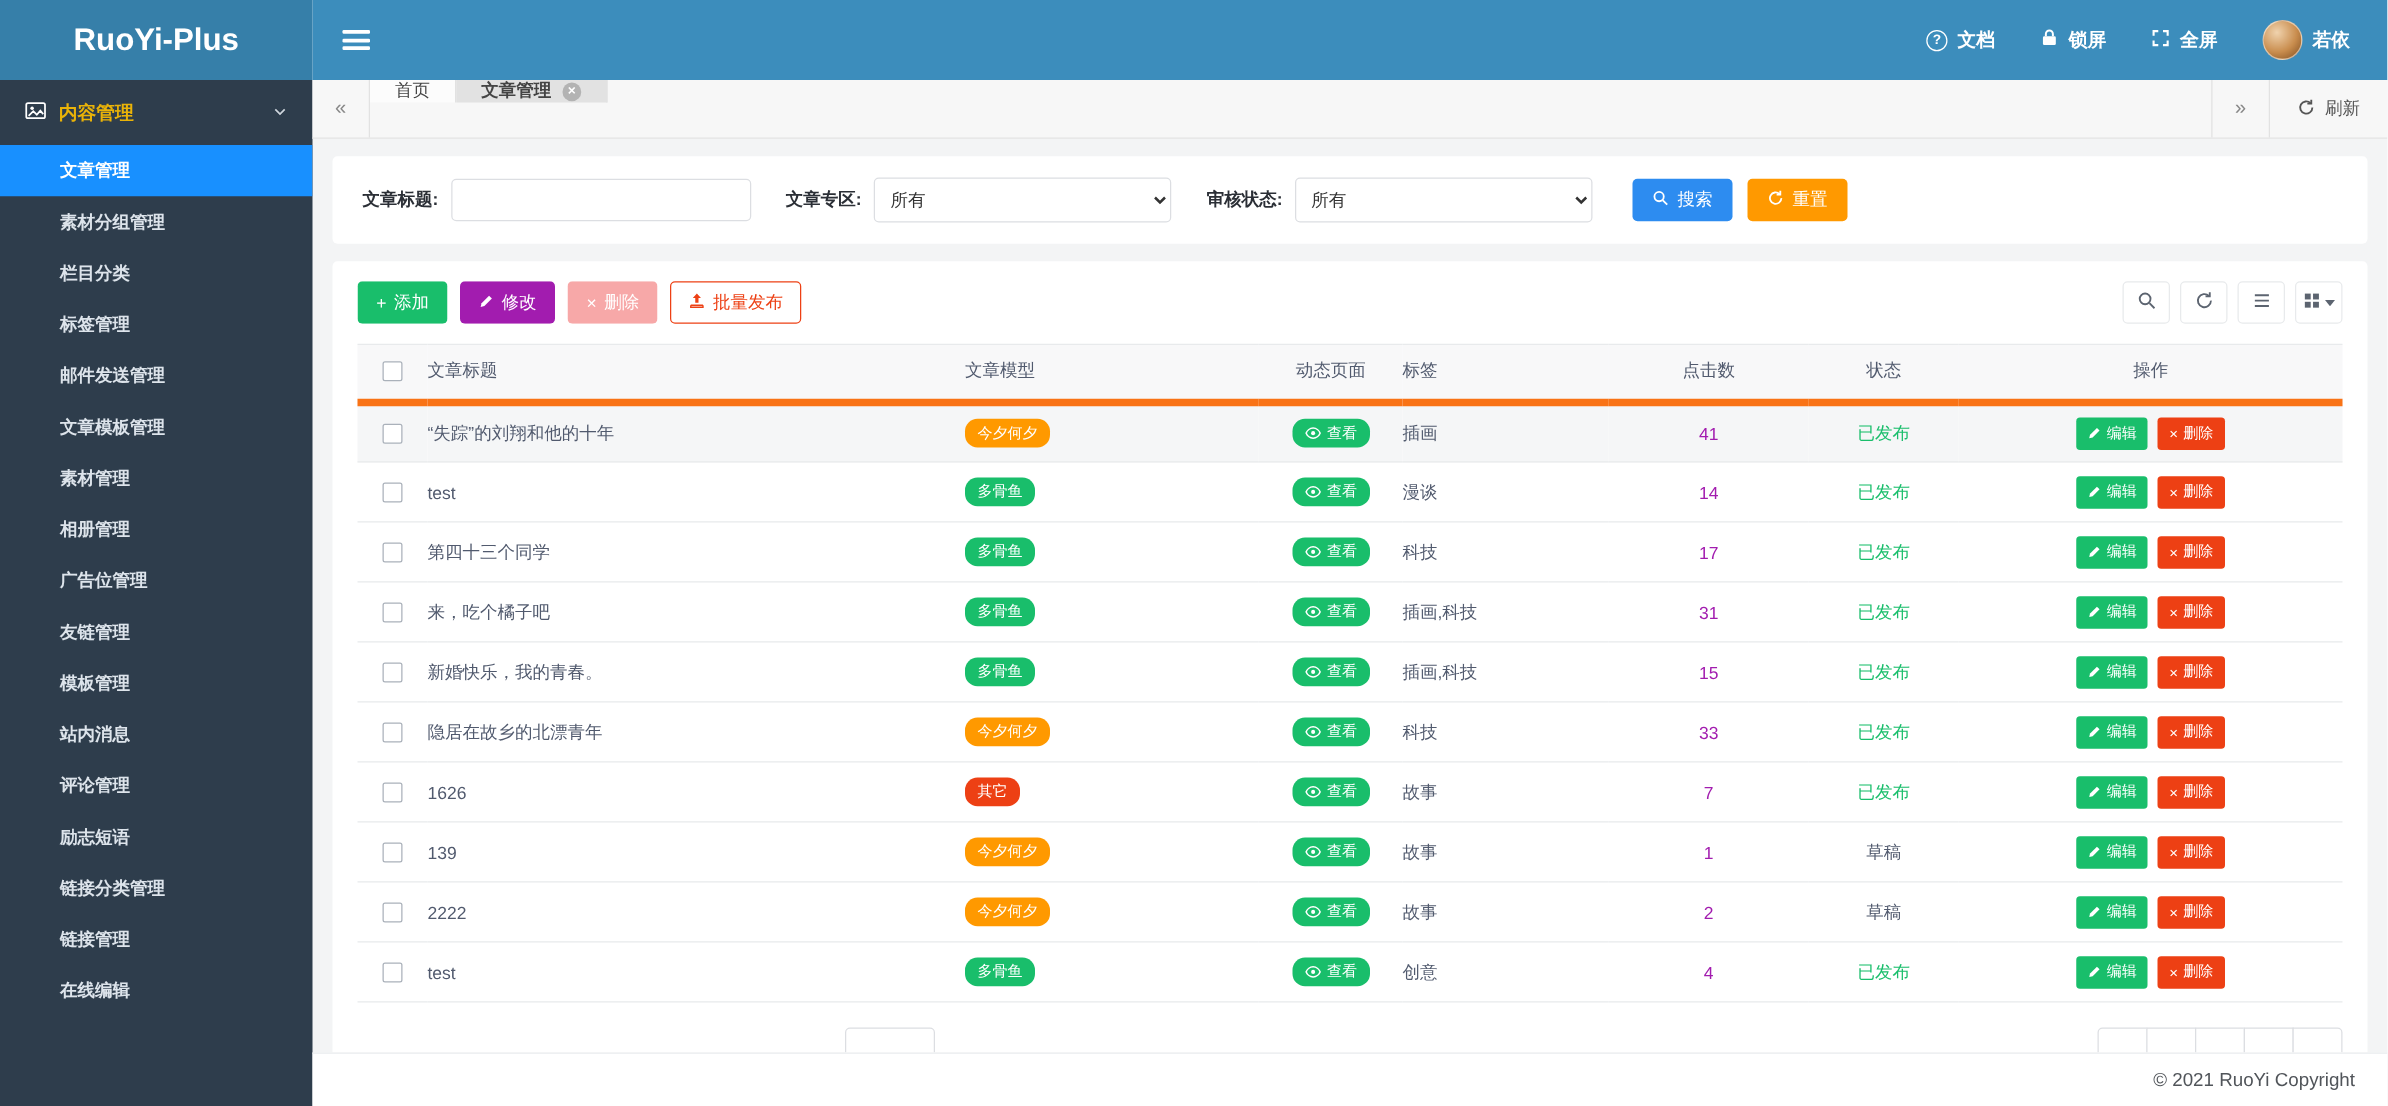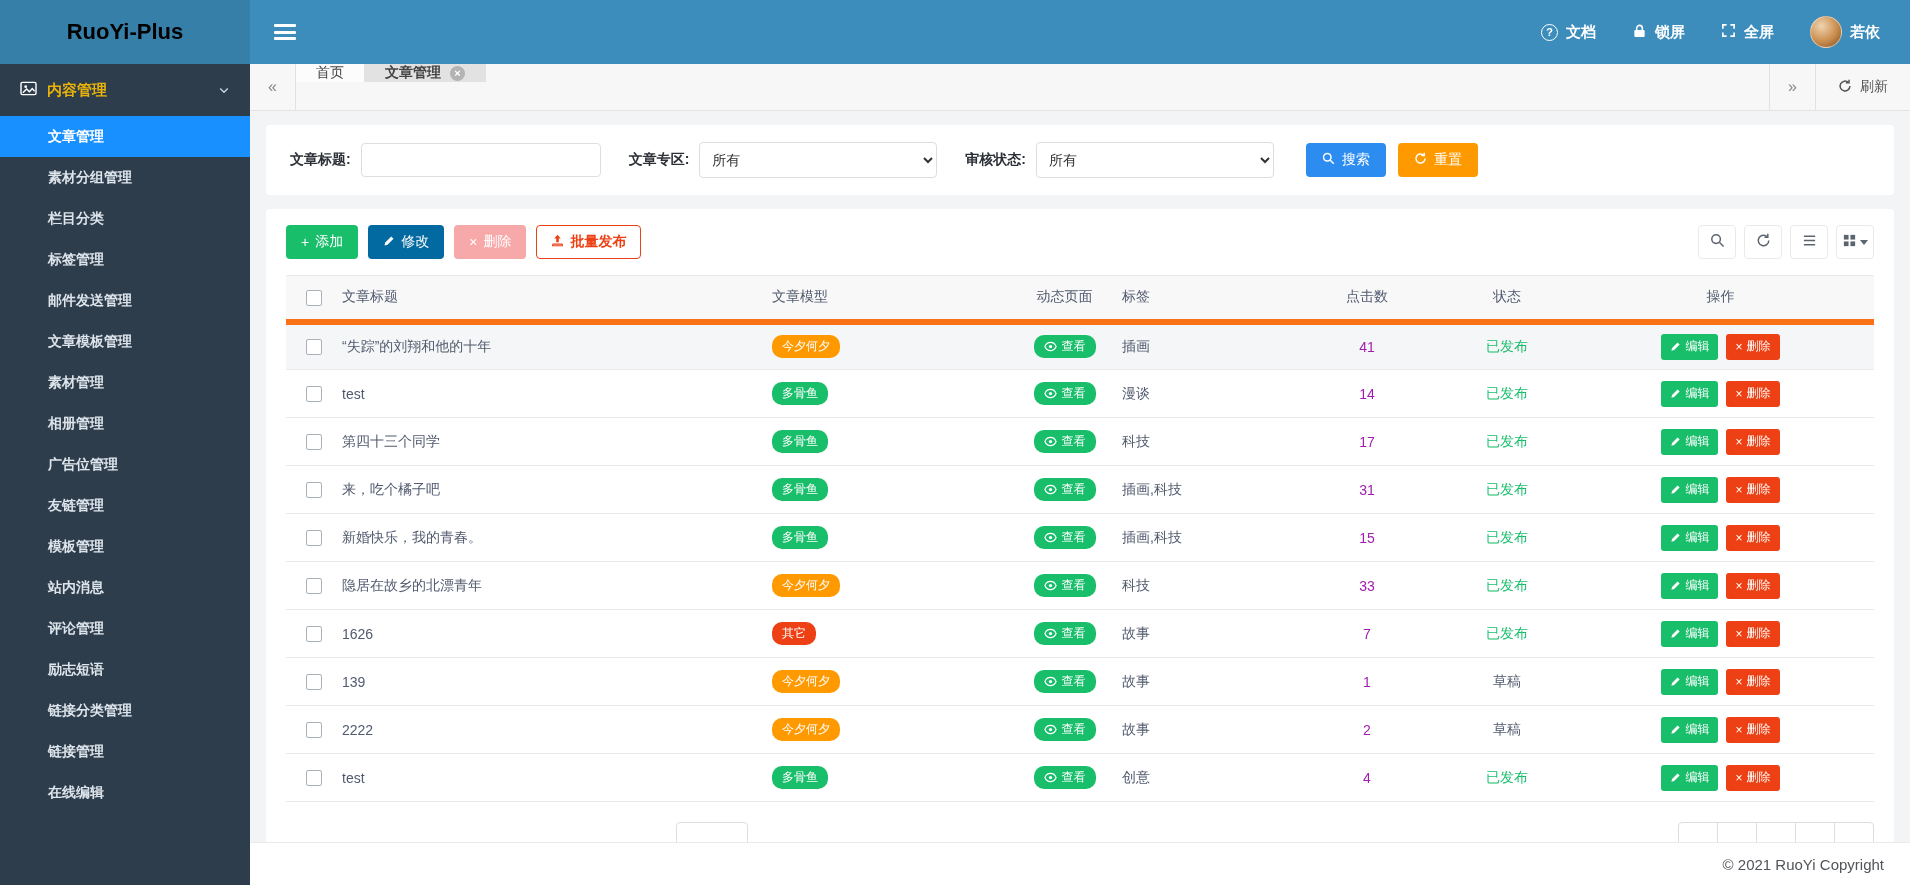--- a/index.html
+++ b/index.html
@@ -2,21 +2,21 @@
 <html><head>
 <meta charset="utf-8">
 <style>
   * { box-sizing: border-box; margin: 0; padding: 0; }
   html,body { width:1910px; height:885px; overflow:hidden; }
   body { font-family:"Liberation Sans","DejaVu Sans",sans-serif; background:#f3f4f5; font-size:14px; color:#515a6e; }
   .app { display:flex; flex-direction:column; height:100%; }
 
   
   .topbar { display:flex; height:64px; flex:0 0 64px; }
-  .logo { width:250px; flex:0 0 250px; background:#367fa9; color:#000000; font-size:22px; font-weight:700; display:flex; align-items:center; justify-content:center; cursor:pointer; }
+  .logo { width:250px; flex:0 0 250px; background:#367fa9; color:#ffffff; font-size:25px; font-weight:700; display:flex; align-items:center; justify-content:center; cursor:pointer; }
   .navbar { flex:1; background:#3c8dbc; display:flex; align-items:center; color:#fff; }
   .hamburger { margin-left:24px; width:22px; height:16px; display:flex; flex-direction:column; justify-content:space-between; cursor:pointer; }
   .hamburger span { display:block; height:3px; background:#fff; border-radius:1px; }
   .nav-right { margin-left:auto; margin-right:30px; display:flex; align-items:center; gap:36px; font-size:15px; font-weight:600; }
   .nav-link { display:flex; align-items:center; gap:8px; cursor:pointer; color:#fff; }
   .q-circle { width:17px; height:17px; border:1.6px solid #fff; border-radius:50%; font-size:11px; font-weight:700; display:flex; align-items:center; justify-content:center; }
   .avatar { width:32px; height:32px; border-radius:50%; background:radial-gradient(circle at 35% 30%, #f0d3ae, #c98d4e 55%, #7c4a1e); border:1px solid rgba(255,255,255,.5); }
 
   
   .shell { flex:1; display:flex; min-height:0; }
@@ -51,23 +51,23 @@
   .f-select { width:238px; height:36px; border:1px solid #dcdee2; border-radius:4px; padding:0 8px; font-size:14px; color:#333; background:#fff; margin-right:28px; }
   .btn { height:34px; border:none; border-radius:4px; color:#fff; font-size:14px; padding:0 16px; display:inline-flex; align-items:center; gap:7px; cursor:pointer; font-family:inherit; }
   .btn-search { background:#2d8cf0; margin-left:4px; }
   .btn-reset  { background:#ff9900; margin-left:12px; }
 
   
   .table-panel { padding:16px 20px; }
   .toolbar { display:flex; align-items:center; margin-bottom:16px; }
   .tb-btn { height:34px; border-radius:4px; font-size:14px; padding:0 14px; display:inline-flex; align-items:center; gap:6px; margin-right:10px; border:1px solid transparent; color:#fff; cursor:pointer; font-family:inherit; }
   .tb-add { background:#19be6b; }
-  .tb-edit { background:#0369a1; cursor:default; }
+  .tb-edit { background:#a21caf; cursor:default; }
   .tb-del { background:#f7a8a8; cursor:default; }
-  .tb-batch { background:#fff; border:1px solid #ed4014; color:#ed4014;font-weight:bold; }
+  .tb-batch { background:#fff; border:1px solid #ed4014; color:#ed4014; }
   .tb-icons { margin-left:auto; display:flex; gap:8px; }
   .icon-btn { width:38px; height:34px; border:1px solid #e8eaec; border-radius:4px; background:#fff; color:#5c6470; display:flex; align-items:center; justify-content:center; gap:3px; cursor:pointer; }
 
   table { width:100%; border-collapse:collapse; font-size:14px; color:#515a6e; table-layout:fixed; }
   thead th { background:#f8f8f9; height:46px; font-weight:400; color:#515a6e; text-align:left; }
   tbody td { height:48px; border-bottom:1px solid #e8eaec; }
   thead tr { border-bottom:6px solid #f97316; border-top:1px solid #e8eaec;font-family:Liberation Serif, serif; }
   tbody tr:first-child { background:#f5f6f7; }
   .a-c { text-align:center !important; }
   .a-l { text-align:left; }

